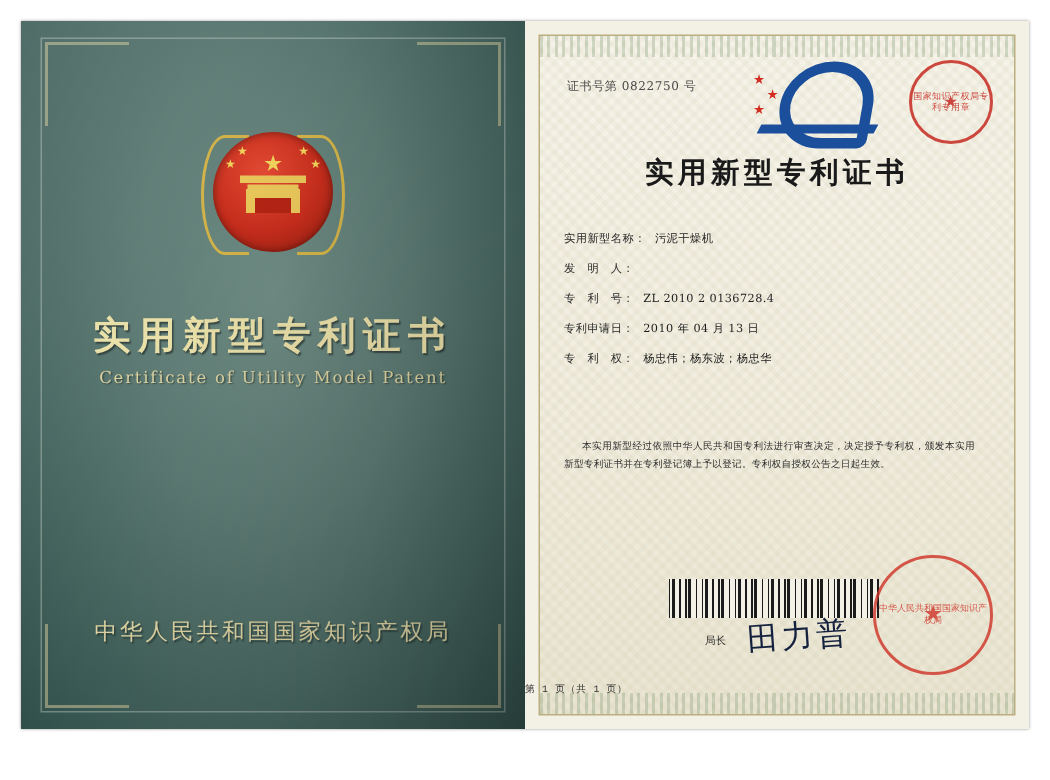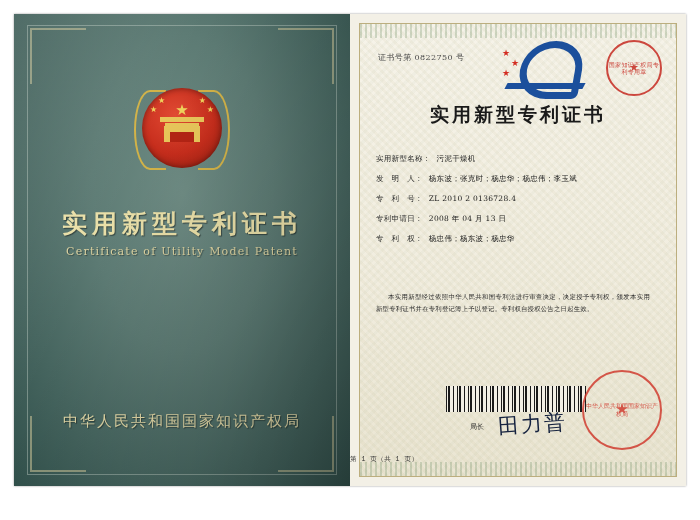--- a/index.html
+++ b/index.html
@@ -437,29 +437,28 @@
 
       <div class="page-title">实用新型专利证书</div>
 
       <div class="fields">
         <div class="field-row">
           <span class="field-label">实用新型名称：</span>
           <span class="field-value">污泥干燥机</span>
         </div>
         <div class="field-row">
           <span class="field-label">发　明　人：</span>
-          <span class="field-value">杨东波；张克时；杨忠华；杨忠伟；李玉斌</span>
         </div>
         <div class="field-row">
           <span class="field-label">专　利　号：</span>
           <span class="field-value">ZL 2010 2 0136728.4</span>
         </div>
         <div class="field-row">
           <span class="field-label">专利申请日：</span>
-          <span class="field-value">2008 年 04 月 13 日</span>
+          <span class="field-value">2010 年 04 月 13 日</span>
         </div>
         <div class="field-row">
           <span class="field-label">专　利　权：</span>
           <span class="field-value">杨忠伟；杨东波；杨忠华</span>
         </div>
       </div>
 
       <div class="body-text">
         <p>本实用新型经过依照中华人民共和国专利法进行审查决定，决定授予专利权，颁发本实用新型专利证书并在专利登记簿上予以登记。专利权自授权公告之日起生效。</p>
       </div>

